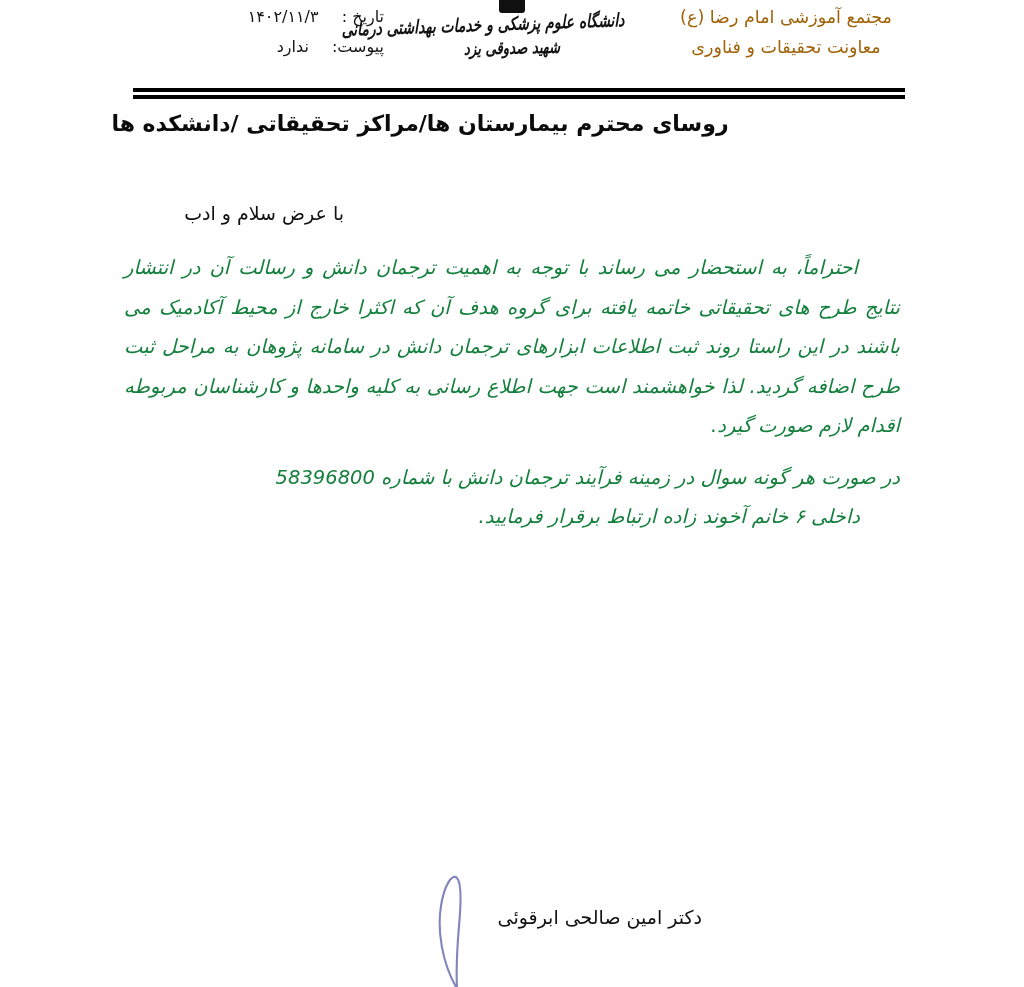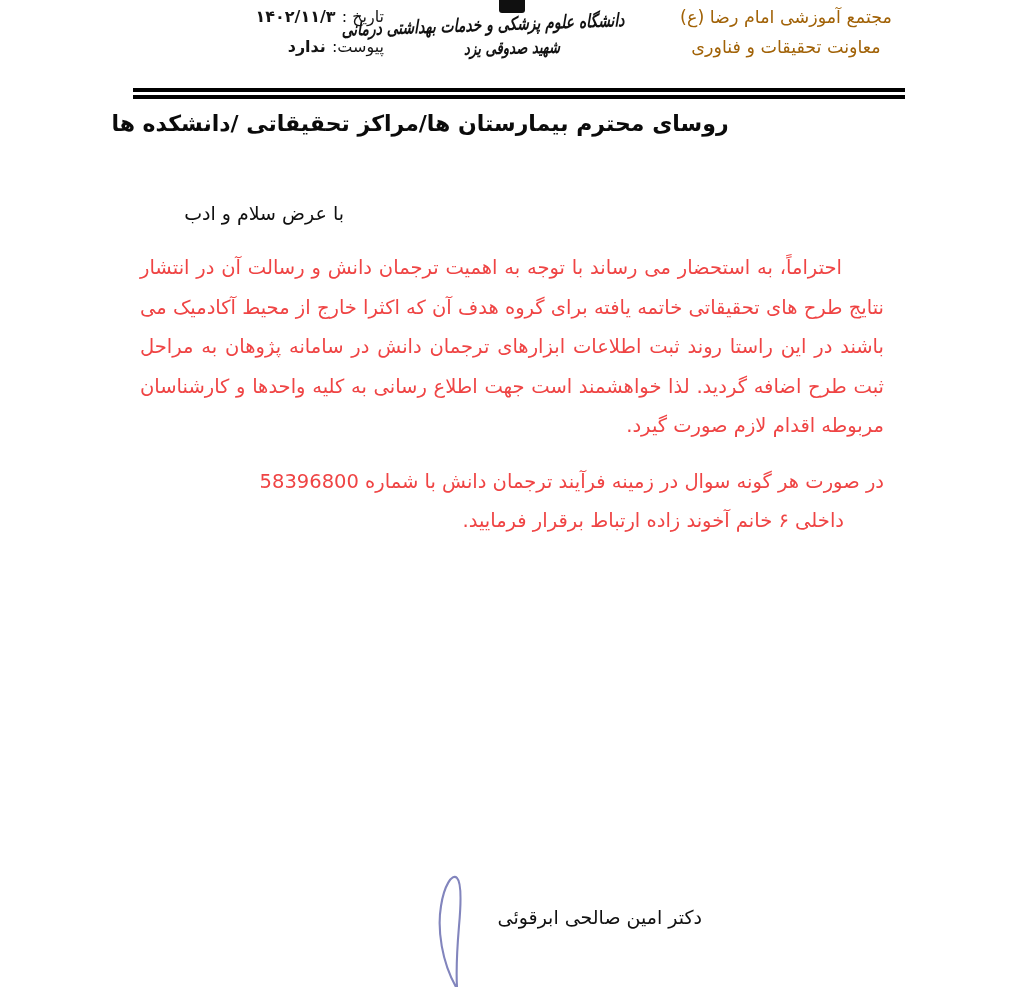--- a/index.html
+++ b/index.html
@@ -56,21 +56,21 @@
   .meta-row {
     font-size: 16px;
     line-height: 30px;
     color: #141414;
     white-space: nowrap;
     display: block;
     text-align: right;
     padding-right: 12px;
   }
   .meta-label { letter-spacing: 0; }
-  .meta-value { margin-right: 1px; font-weight: bold; }
+  .meta-value { margin-right: 18px; }
 
   
   .head-center {
     position: absolute;
     top: 0px;
     left: 50%;
     transform: translateX(-50%);
     width: 250px;
     text-align: center;
   }
@@ -150,24 +150,25 @@
     font-size: 19px;
     line-height: 34px;
     text-align: right;
     padding-right: 556px;
     color: #111111;
     white-space: nowrap;
   }
   .para {
     font-size: 19.5px;
     line-height: 39.5px;
-    color: #ef4444;
+    color: #15803d;
     text-align: justify;
     text-align-last: right;
-    margin: 16px;
+    margin: 0;
+    font-style: italic;
   }
   .para-1 { margin-top: 18px; text-indent: 42px; }
   .para-2 { margin-top: 12px; }
   .para-2 .line {
     display: block;
     white-space: nowrap;
   }
   .para-2 .line-2 {
     text-align: left;
     padding-right: 40px;

